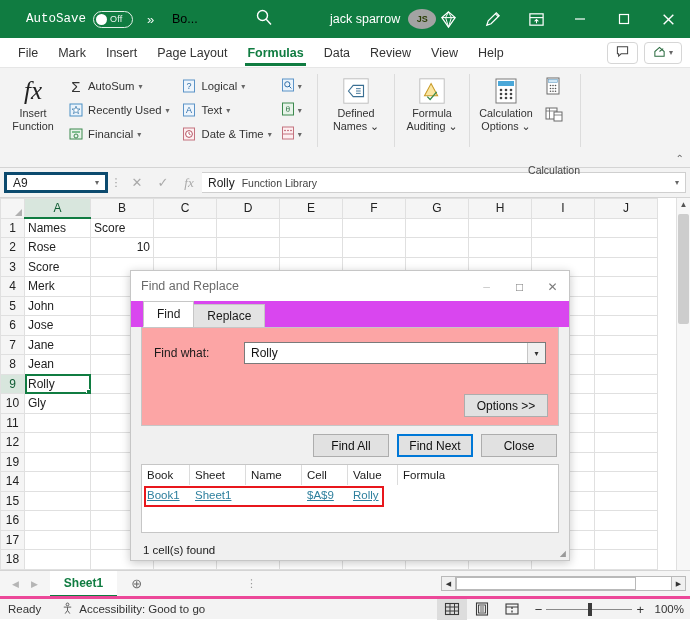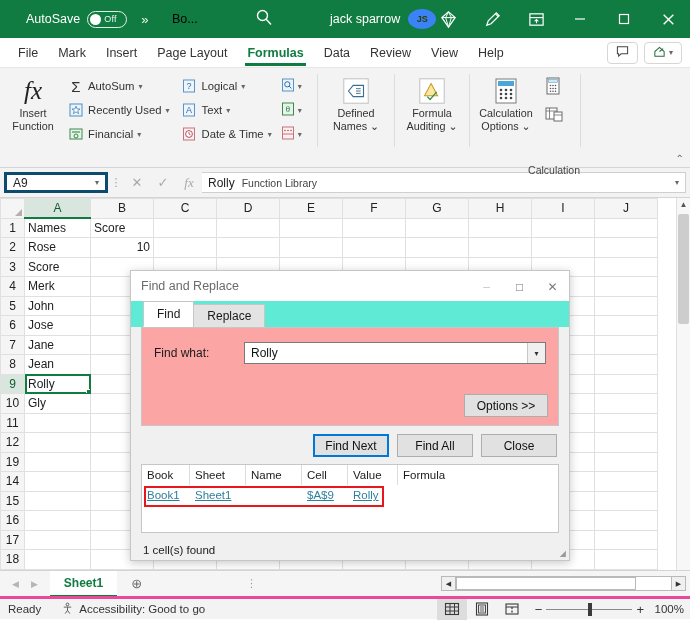--- a/index.html
+++ b/index.html
@@ -10,33 +10,33 @@
     background: #fff;
   }
   #app { position: relative; width: 690px; height: 631px; }
 
   
   .titlebar {
     height: 38px; background: #107c41; display: flex; align-items: center;
     color: #fff; font-size: 12.5px; position: relative;
   }
   .tb-autosave { display: flex; align-items: center; margin-left: 26px; gap: 7px; }
-  .tb-autosave .lbl { font-size: 12.5px; }
+  .tb-autosave .lbl { font-size: 12.5px; font-family: Liberation Mono, monospace; }
   .toggle {
     width: 40px; height: 17px; border-radius: 9px; border: 1.3px solid #e3f0e8;
     display: flex; align-items: center; padding: 0 2px; gap: 3px;
   }
   .toggle .knob { width: 11px; height: 11px; border-radius: 50%; background: #fff; }
   .toggle .offtxt { font-size: 9px; color: #eaf4ee; letter-spacing: .2px; }
   .tb-chev { margin-left: 14px; font-size: 13px; color: #d8ead f; opacity: .95; }
   .tb-doc { position: absolute; left: 172px; font-size: 12.5px; color: #000000; }
   .tb-search { position: absolute; left: 255px; top: 8px; }
   .tb-user { position: absolute; left: 330px; display: flex; align-items: center; gap: 8px; }
   .avatar {
-    width: 28px; height: 20px; border-radius: 50%; background: #3b82f6; color: #2b3d05;
+    width: 28px; height: 20px; border-radius: 50%; background: #a3a3a3; color: #2b3d05;
     font-size: 9px; display: flex; align-items: center; justify-content: center; font-weight: bold;
   }
   .tb-icons { position: absolute; right: 0; top: 0; height: 38px; display: flex; align-items: center; }
   .tb-icons > div {
     width: 44px; height: 38px; display: flex; align-items: center; justify-content: center;
     cursor: default;
   }
   .tb-icons svg { display: block; }
 
   
@@ -187,21 +187,21 @@
     height: 32px; background: #fff; display: flex; align-items: center; position: relative;
   }
   .dlg-title .t { margin-left: 10px; font-size: 12.5px; color: #6b6b6b; }
   .dlg-wbtns { position: absolute; right: 0; top: 0; height: 32px; display: flex; }
   .dlg-wbtns div {
     width: 33px; height: 32px; display: flex; align-items: center; justify-content: center;
     color: #7a7a7a; font-size: 12px;
   }
   .dlg-wbtns .dis { color: #c8c8c8; }
 
-  .dlg-tabs { display: flex; align-items: flex-end; height: 26px; padding-left: 12px; background: #5eead4; }
+  .dlg-tabs { display: flex; align-items: flex-end; height: 26px; padding-left: 12px; background: #d946ef; }
   .dtab {
     padding: 0 13px; height: 23px; line-height: 23px; font-size: 12px; color: #1a1a1a;
     background: #e3e3e3; border: 1px solid #c6c6c6; border-bottom: none; margin-right: -1px;
   }
   .dtab.active { background: #fff; height: 26px; line-height: 25px; border-bottom: 1px solid #fff; font-weight: normal; }
 
   .dlg-panel {
     margin: 0 10px; background: #fca5a5; border: 1px solid #c6c6c6; height: 104px;
     position: relative;
   }
@@ -861,22 +861,22 @@
         <span class="findlabel">Find what:</span>
         <span class="findinput">
           <span class="val">Rolly</span>
           <span class="drop">▾</span>
         </span>
       </div>
       <div class="optbtn">Options &gt;&gt;</div>
     </div>
 
     <div class="dlg-actions">
+      <div class="dbtn">Find All</div>
       <div class="dbtn default">Find Next</div>
-      <div class="dbtn">Find All</div>
       <div class="dbtn">Close</div>
     </div>
 
     <div class="results">
       <div class="res-head">
         <div class="c-book">Book</div>
         <div class="c-sheet">Sheet</div>
         <div class="c-name">Name</div>
         <div class="c-cell">Cell</div>
         <div class="c-value">Value</div>

